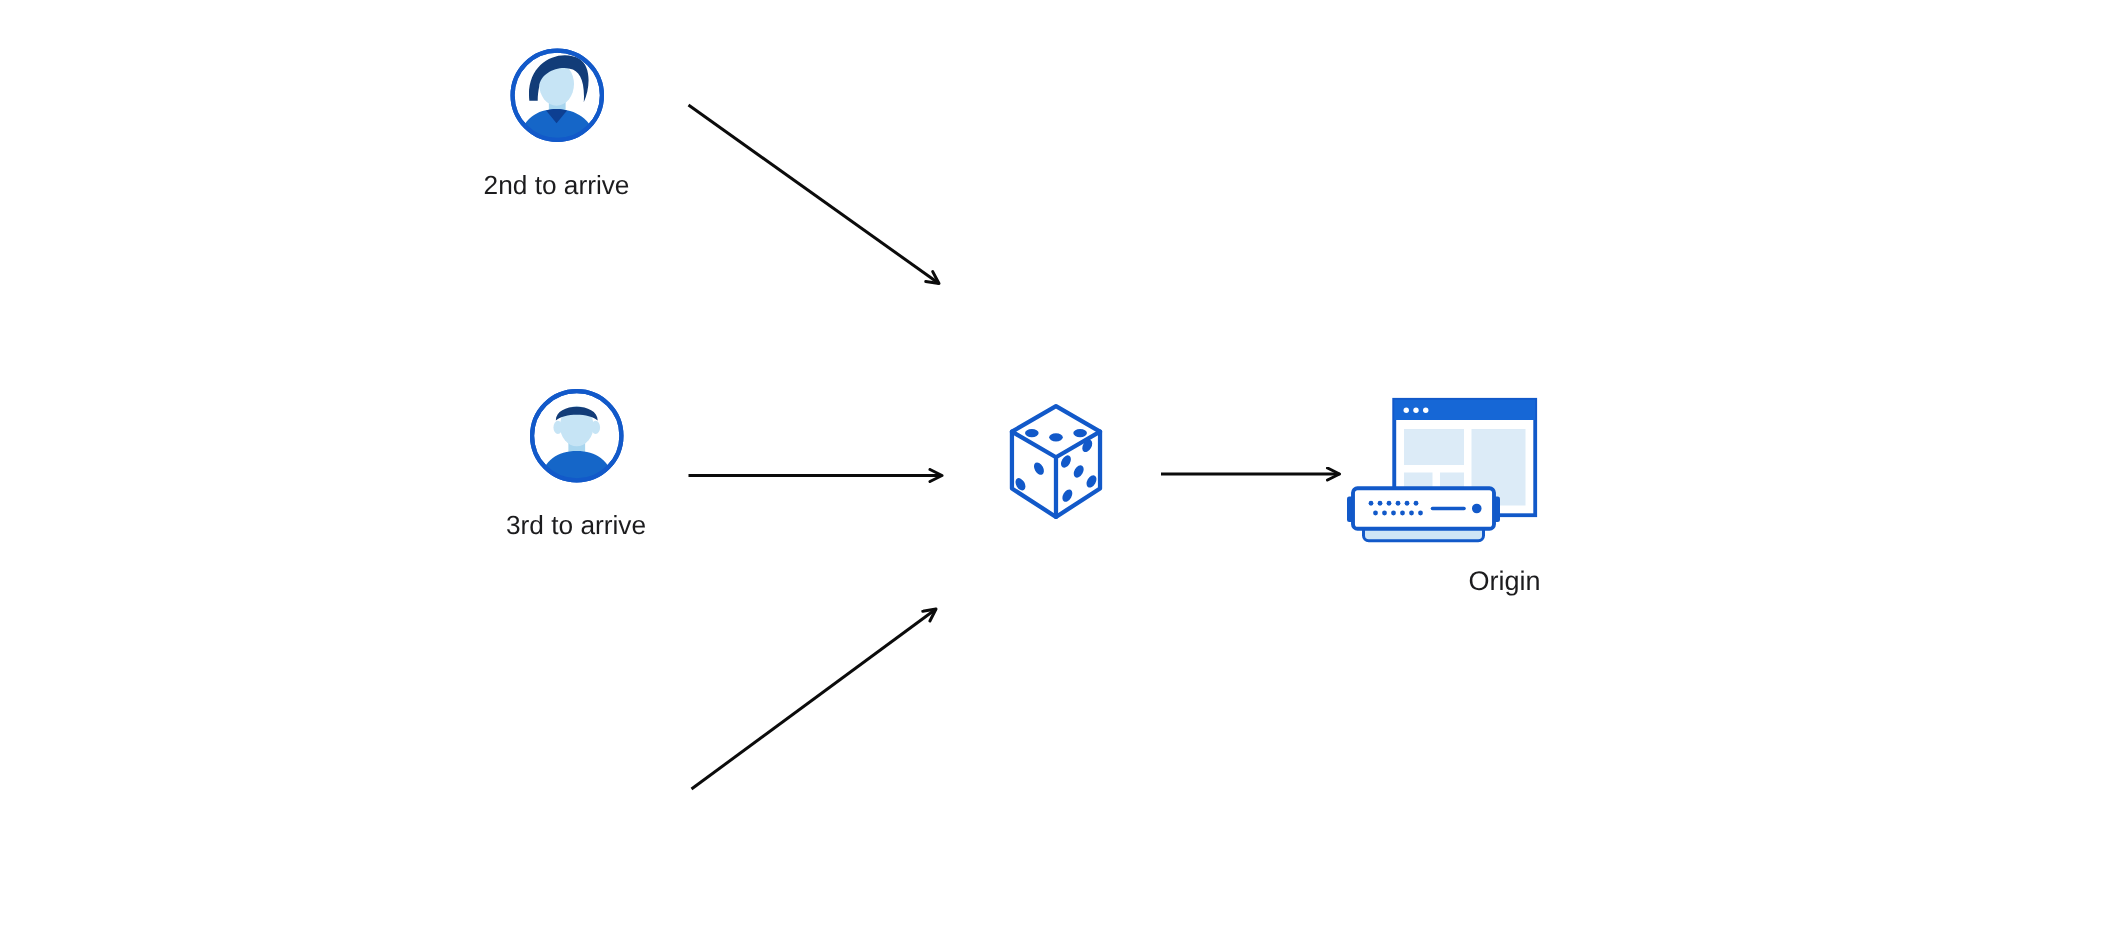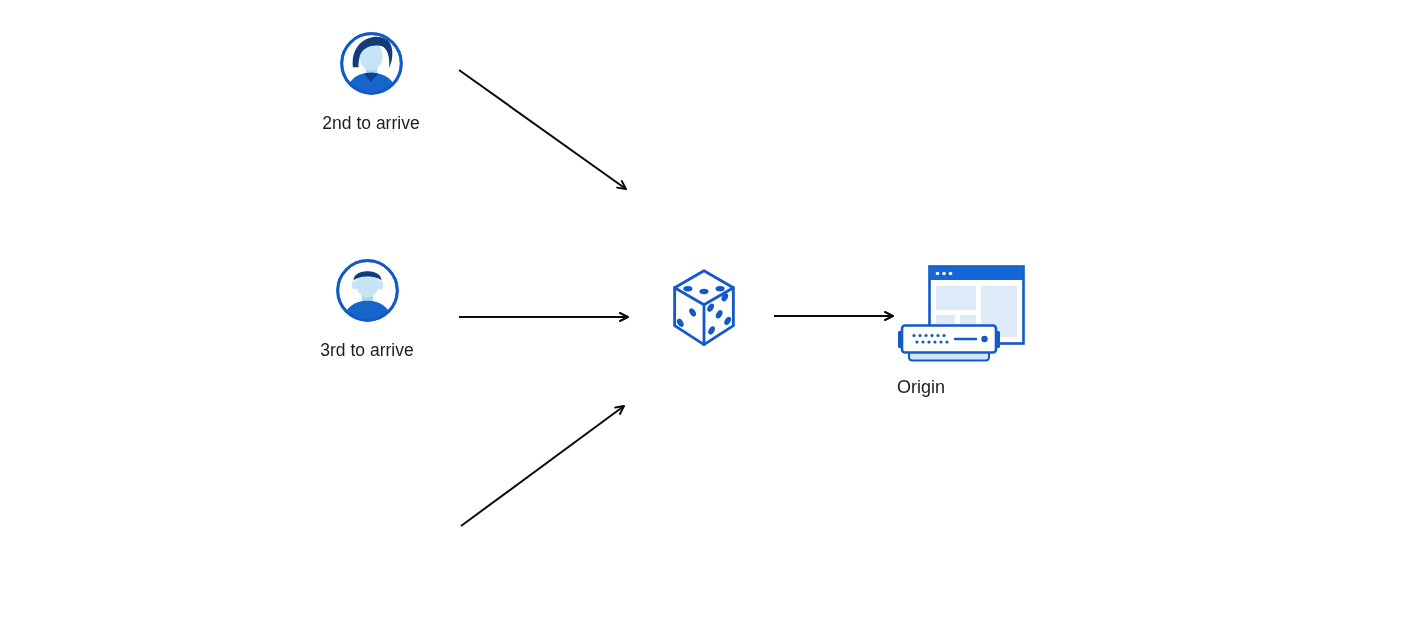--- a/index.html
+++ b/index.html
@@ -39,21 +39,21 @@
   .dice-wrap { position: absolute; left: 668px; top: 266px; width: 72px; height: 84px; }
   .dice-face  { fill: #ffffff; stroke: var(--stroke-blue); stroke-width: 3; stroke-linejoin: round; }
   .dice-inner { fill: none; stroke: var(--stroke-blue); stroke-width: 3; stroke-linejoin: round; stroke-linecap: round; }
   .pip { fill: var(--stroke-blue); }
   
   .origin-wrap { position: absolute; left: 897px; top: 262px; width: 130px; height: 145px; }
   .browser-svg { position: absolute; left: 31px; top: 3px; width: 97px; height: 80px; }
   .server-svg  { position: absolute; left: 0px; top: 62px; width: 104px; height: 40px; }
   .origin-label {
     position: absolute; left: 0; top: 115px; width: 130px;
-    font-size: 18px; color: var(--text, #1c1c1e); text-align: left;
+    font-size: 18px; color: var(--text, #1c1c1e); text-align: right;
   }
   .win-frame { fill: #ffffff; stroke: var(--stroke-blue); stroke-width: 2.6; }
   .win-bar   { fill: var(--titlebar-blue); }
   .win-dot   { fill: #ffffff; }
   .win-block { fill: var(--light-blue-fill); }
   .srv-body { fill: #ffffff; stroke: var(--stroke-blue); stroke-width: 2.6; }
   .srv-tab  { fill: var(--stroke-blue); }
   .srv-base { fill: var(--server-base); stroke: var(--stroke-blue); stroke-width: 2; }
   .srv-dot  { fill: var(--stroke-blue); }
   .srv-line { stroke: var(--stroke-blue); stroke-width: 2.4; stroke-linecap: round; }
@@ -81,21 +81,21 @@
           <path class="f-shirt" d="M35,46 C20,46 10,54 7,72 L65,72 C62,54 51,46 35,46 Z"></path>
           <path class="f-collar" d="M28,47 L35.5,56 L43,47 C40,45.5 31,45.5 28,47 Z"></path>
           <path class="f-hair" d="M16,40 C13,12 38,2 52,10 C60,15 60,30 55,41 C56,26 52,18 45,17 C36,15 24,20 23,30 C22.4,33 22,36 22,40 Z"></path>
         </g>
         <circle class="av-ring" cx="36" cy="36" r="32"></circle>
       </svg>
     </span>
     <div class="node-label">2nd to arrive</div>
   </div>
 
-  <div class="node" style="left:297px; top:257px;">
+  <div class="node" style="left:314px; top:257px;">
     <span class="avatar">
       <svg viewBox="0 0 72 72">
         <defs>
             <clipPath id="clipB">
               <circle cx="36" cy="36" r="32"></circle>
             </clipPath>
           </defs>
         <circle class="av-bg" cx="36" cy="36" r="32"></circle>
         <g clip-path="url(#clipB)">
           <rect class="f-neck" x="30" y="36" width="12" height="14"></rect>

